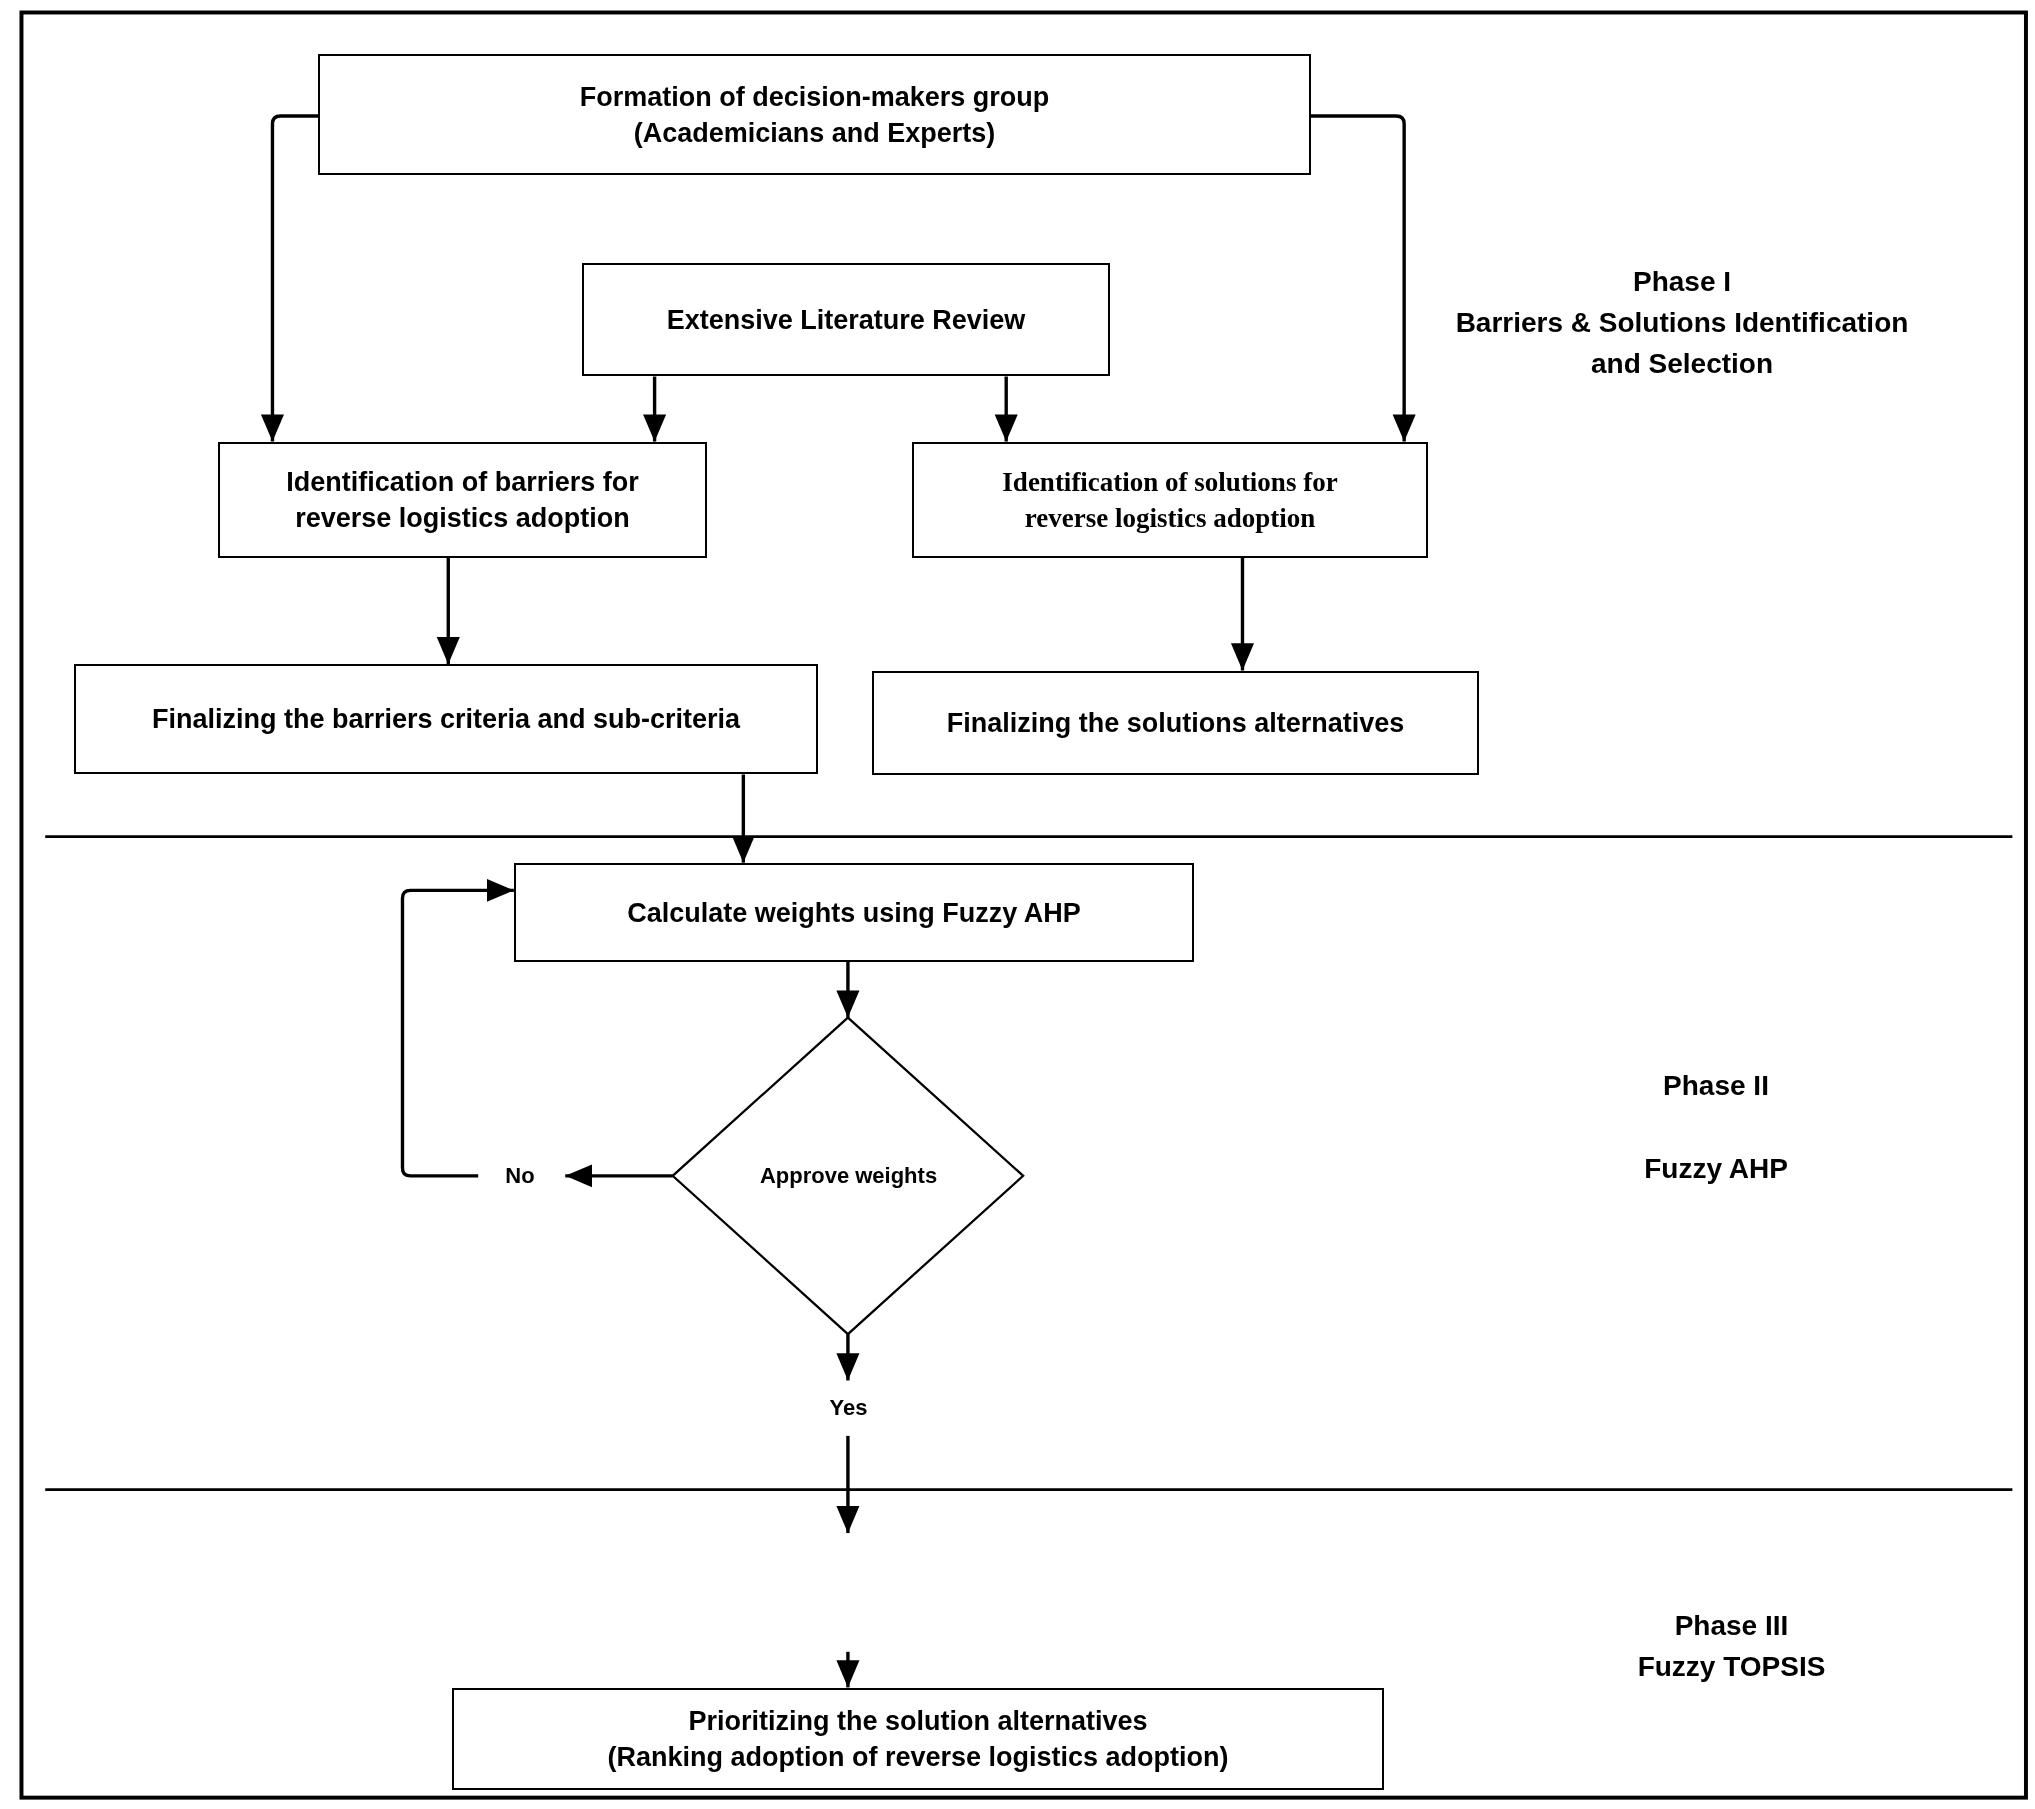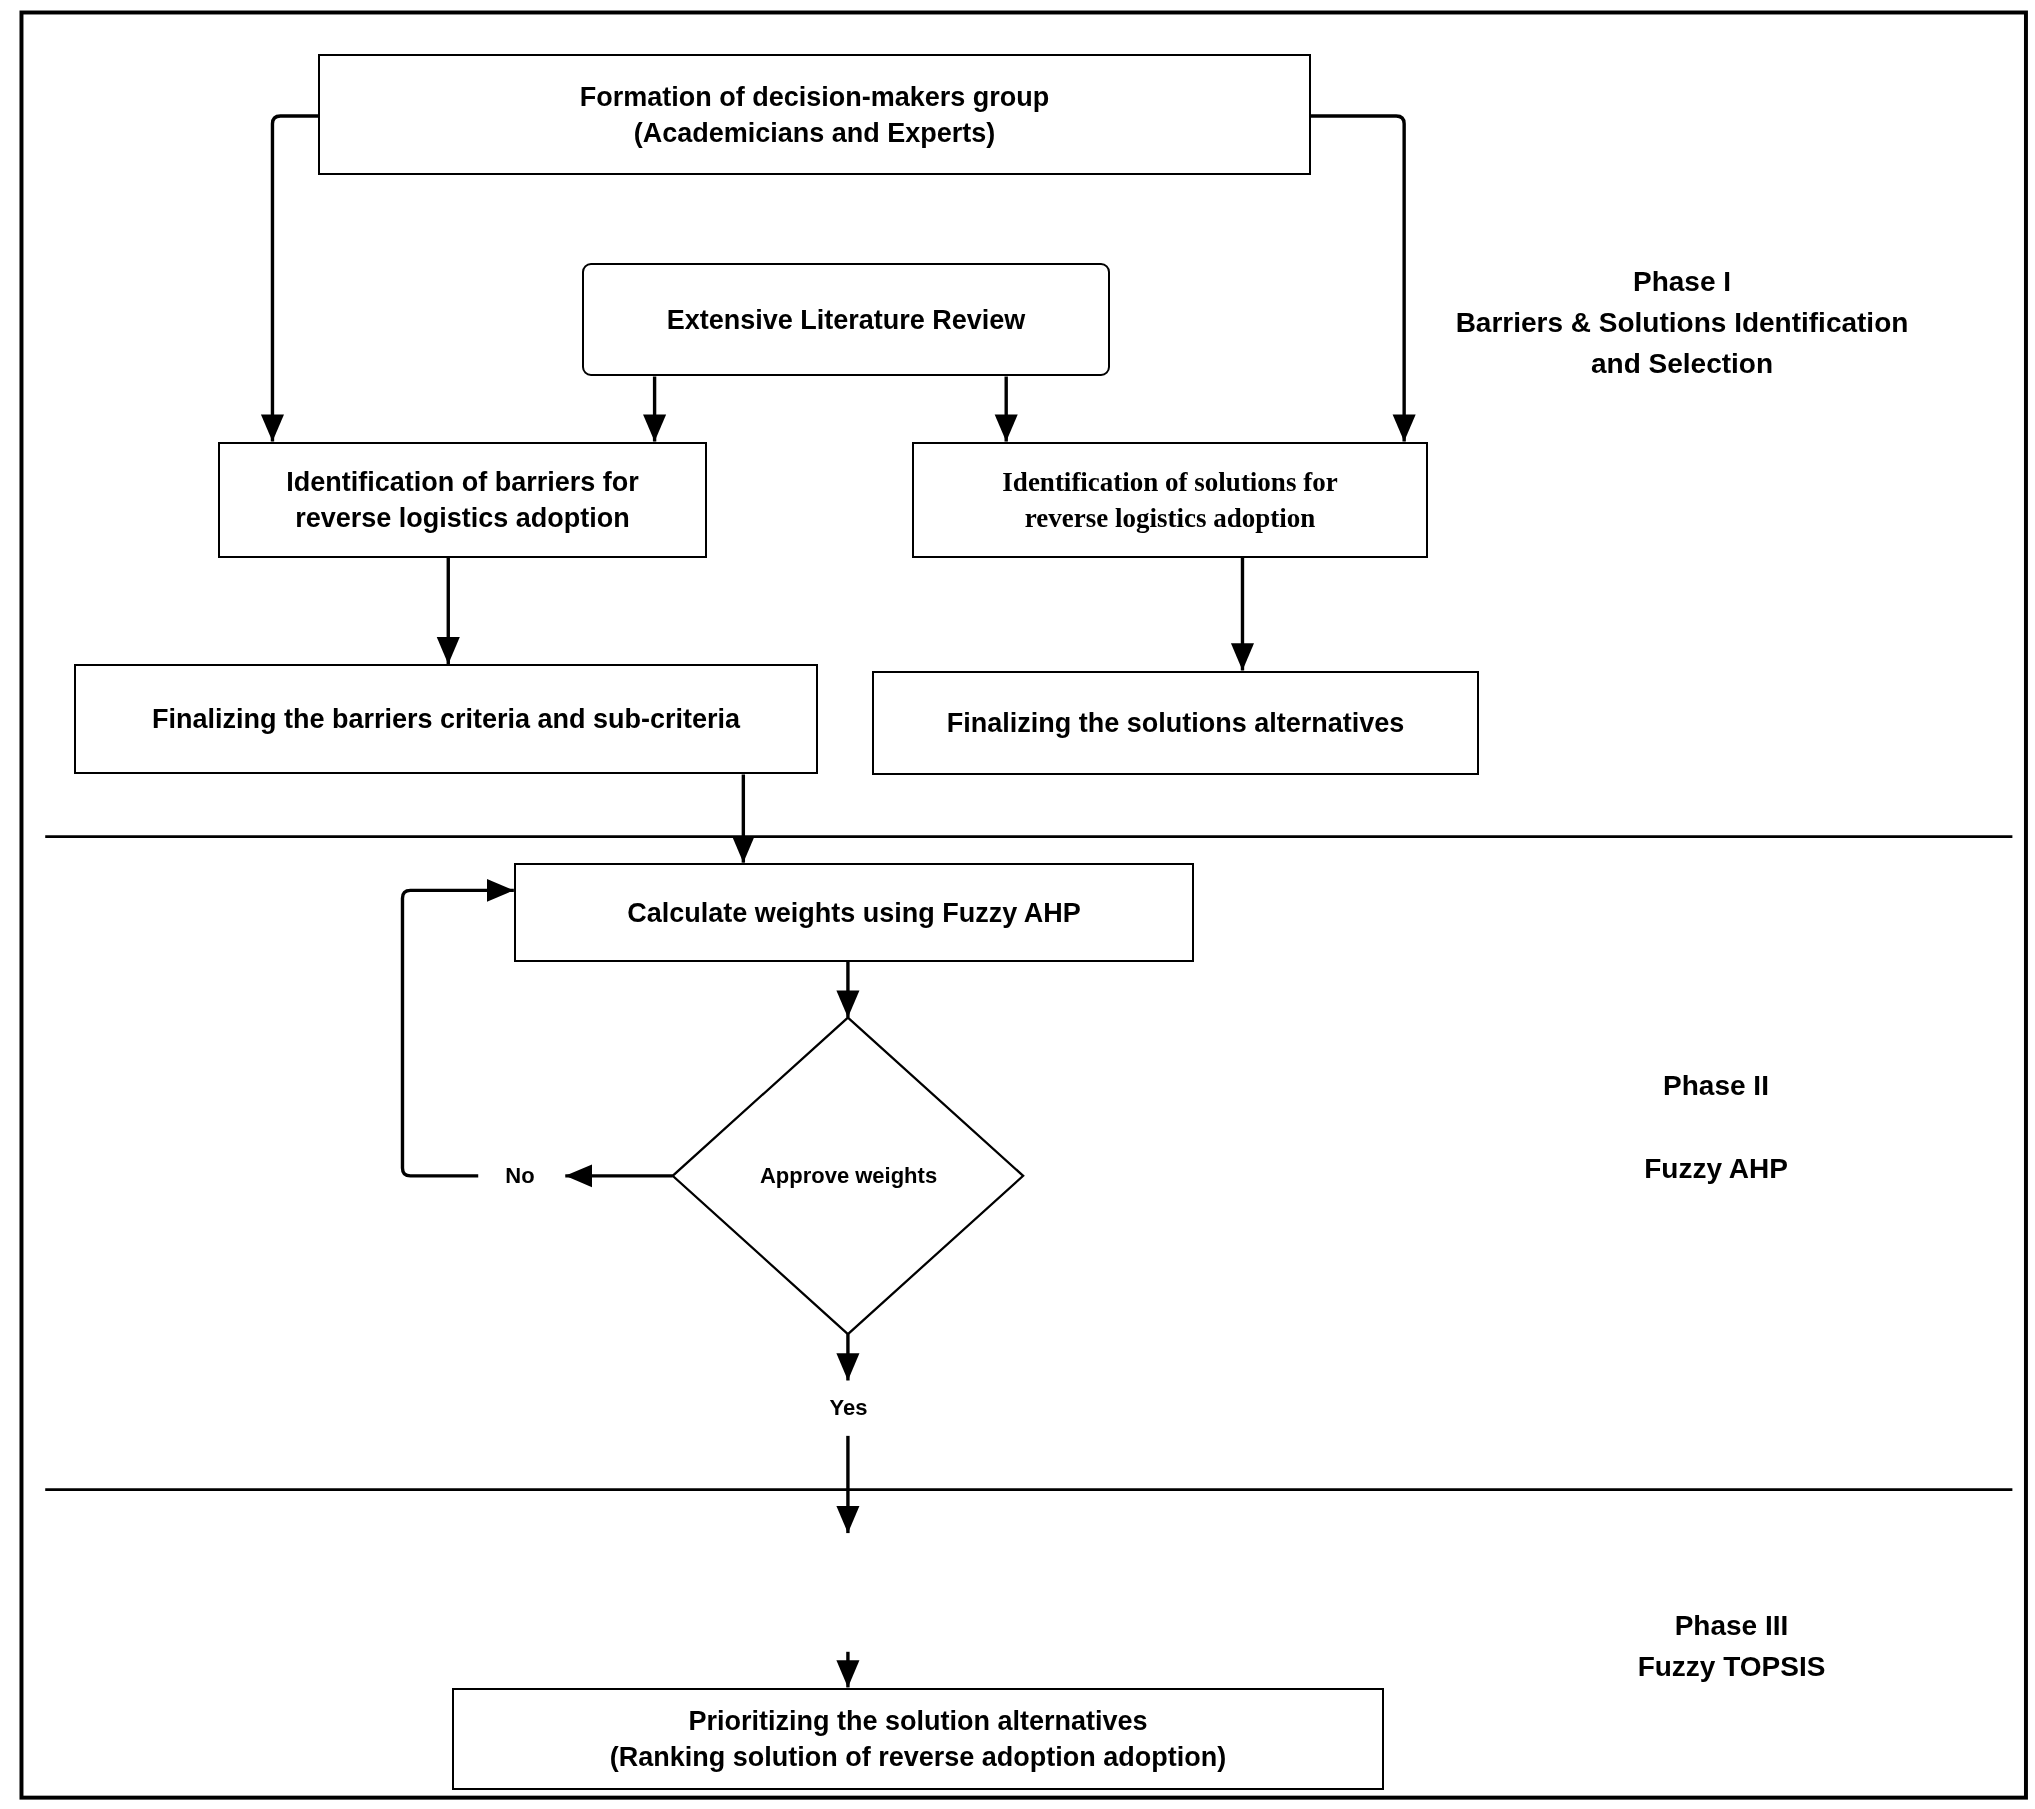--- a/index.html
+++ b/index.html
@@ -39,21 +39,21 @@
     line-height: 36px;
     background: transparent;
     border: none;
     box-sizing: border-box;
     white-space: nowrap;
   }
   .phase { font-size: 28px; line-height: 41px; }
 
   
   #n-formation   { left: 318px;  top: 54px;   width: 993px; height: 121px; }
-  #n-literature  { left: 582px; top: 263px;  width: 528px;  height: 113px; border-radius: 9px; }
+  #n-literature  { left: 582px; top: 263px;  width: 528px;  height: 113px; }
   #n-barriers-id { left: 218px;  top: 442px;  width: 489px;  height: 116px; }
   #n-solutions-id{ left: 912px; top: 442px;  width: 516px;  height: 116px; font-family: Liberation Serif, serif; }
   #n-barriers-fin{ left: 74px;  top: 664px; width: 744px; height: 110px; }
   #n-solutions-fin{ left: 872px; top: 671px; width: 607px; height: 104px; }
   #n-calc        { left: 514px;  top: 863px; width: 680px; height: 99px; }
   #n-approve     { left: 673px; top: 1153px; width: 351px;  height: 45px; }
   #n-evaluation  { left: 513px;  top: 1533px; width: 694px; height: 119px; }
   #n-prioritize  { left: 452px;  top: 1688px; width: 932px; height: 102px; }
   #lbl-no        { left: 475px;  top: 1153px; width: 90px;  height: 45px; }
   #lbl-yes       { left: 792px; top: 1385px; width: 113px;  height: 45px; }
@@ -136,21 +136,21 @@
     <span>No</span>
   </div>
 
   <div class="plain" id="lbl-yes">
     <span>Yes</span>
   </div>
 
 
   <div class="node" id="n-prioritize">
     <span>Prioritizing the solution alternatives</span>
-    <span>(Ranking solution of reverse adoption adoption)</span>
+    <span>(Ranking adoption of reverse logistics adoption)</span>
   </div>
 
   <div class="plain phase" id="lbl-phase1">
     <span>Phase I</span>
     <span>Barriers &amp; Solutions Identification</span>
     <span>and Selection</span>
   </div>
 
   <div class="plain phase" id="lbl-phase2">
     <span>Phase II</span>

